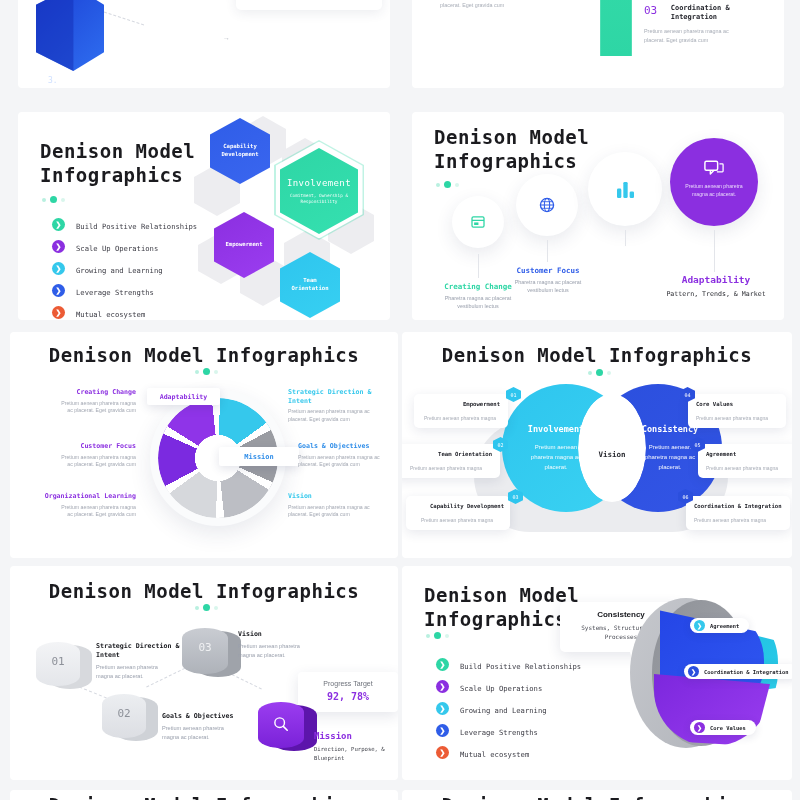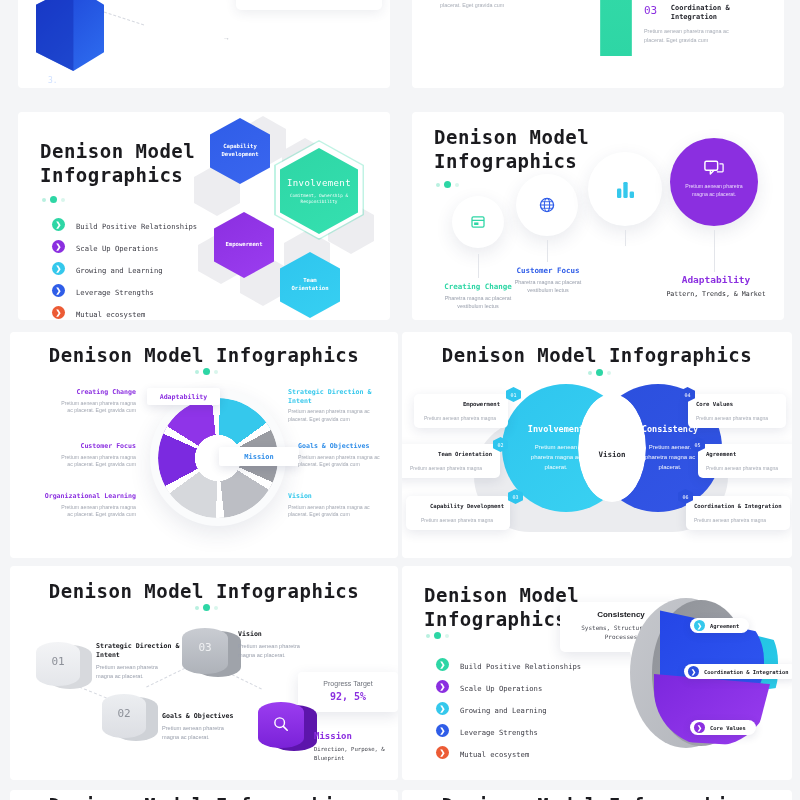--- a/index.html
+++ b/index.html
@@ -506,21 +506,21 @@
       <span style="position:absolute; left:0; top:13px; width:46px; text-align:center; font-family:'DejaVu Sans Mono',monospace; font-size:11px; color:#f0f1f3;">03</span>
     </div>
     <div class="steptxt" style="left:228px; top:64px; width:96px;">
       <div class="h" style="white-space:pre-line;">Vision</div>
       <div class="p" style="white-space:pre-line;">Pretium aenean pharetra
 magna ac placerat.</div>
     </div>
 
     <div style="position:absolute; left:288px; top:106px; width:100px; height:40px; background:#fff; border-radius:4px; box-shadow:0 4px 14px rgba(40,50,90,.12); text-align:center;">
       <div style="font-size:7px; color:#6d717a; margin-top:8px;">Progress Target</div>
-      <div style="font-family:'DejaVu Sans Mono',monospace; font-size:10px; font-weight:700; color:#8b2fe0; margin-top:4px;">92, 5%</div>
+      <div style="font-family:'DejaVu Sans Mono',monospace; font-size:10px; font-weight:700; color:#8b2fe0; margin-top:4px;">92, 78%</div>
     </div>
 
     <div class="cyl" style="left:248px; top:136px; width:52px; height:46px;">
       <div style="position:absolute; left:13px; top:3px; width:46px; height:46px; border-radius:23px/10px; background:#5c15ab;"></div>
       <div style="position:absolute; left:0; top:0; width:46px; height:46px; border-radius:23px/10px; background:linear-gradient(180deg,#9b3df0,#7a22d8);"></div>
       <svg width="16" height="16" viewBox="0 0 18 18" style="position:absolute; left:15px; top:14px;">
         <circle cx="7.5" cy="7.5" r="5.4" fill="none" stroke="#fff" stroke-width="1.6"></circle>
         <line x1="11.6" y1="11.6" x2="16" y2="16" stroke="#fff" stroke-width="1.8" stroke-linecap="round"></line>
       </svg>
     </div>

